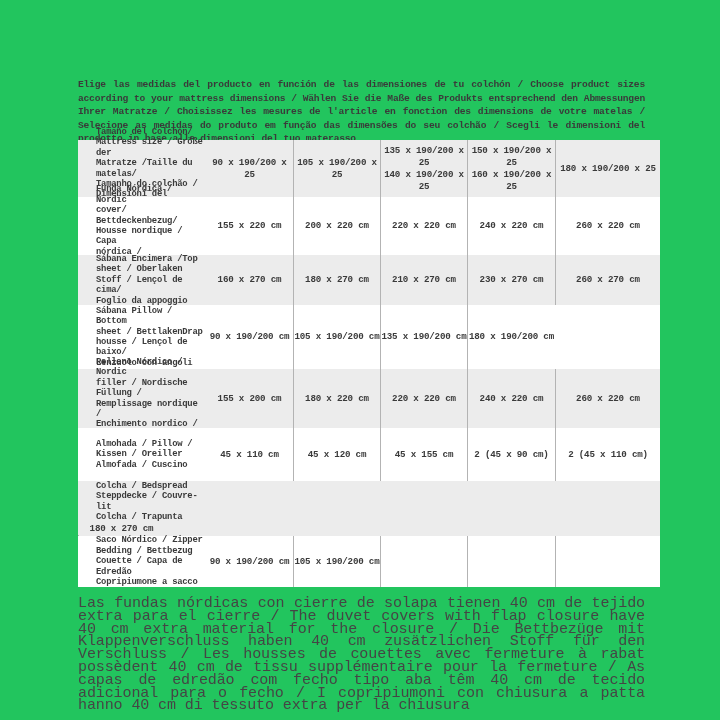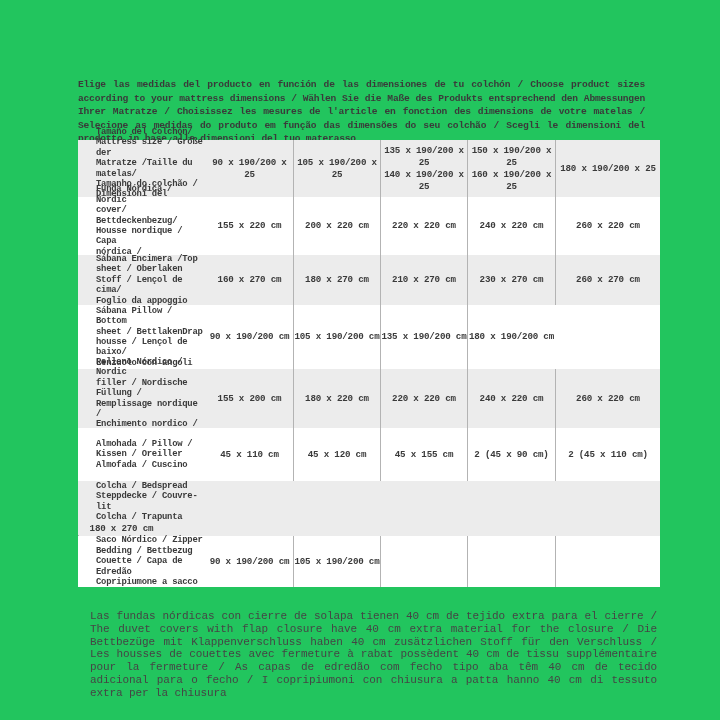--- a/index.html
+++ b/index.html
@@ -40,22 +40,22 @@
     justify-content:center;text-align:center;
     font-size:9.2px;line-height:12px;font-weight:700;letter-spacing:-0.2px;
   }
   .cell.val:nth-child(2){width:87px;}
   .cell.val:nth-child(3){width:87px;border-left:1px solid var(--line,#b3b3b3);}
   .cell.val:nth-child(4){width:87px;border-left:1px solid var(--line,#b3b3b3);}
   .cell.val:nth-child(5){width:88px;border-left:1px solid var(--line,#b3b3b3);}
   .cell.val:nth-child(6){width:105px;border-left:1px solid var(--line,#b3b3b3);}
   .note{
     position:absolute;left:78px;top:598px;width:567px;
-    font-size:11px;line-height:12.8px;font-weight:400;letter-spacing:-0.1px;
-    text-align:justify;margin:12px;color:#454545;
+    font-size:15px;line-height:12.8px;font-weight:400;letter-spacing:-0.1px;
+    text-align:justify;margin:0;color:#454545;
   }
 </style>
 </head>
 <body>
 
 <div class="page">
   <p class="intro">Elige las medidas del producto en función de las dimensiones de tu colchón / Choose product sizes according to your mattress dimensions / Wählen Sie die Maße des Produkts entsprechend den Abmessungen Ihrer Matratze / Choisissez les mesures de l'article en fonction des dimensions de votre matelas / Selecione as medidas do produto em função das dimensões do seu colchão / Scegli le dimensioni del prodotto in base alle dimensioni del tuo materasso</p>
   <div class="size-table">
       <div class="trow shaded">
         <div class="cell label">Tamaño del Colchón/

